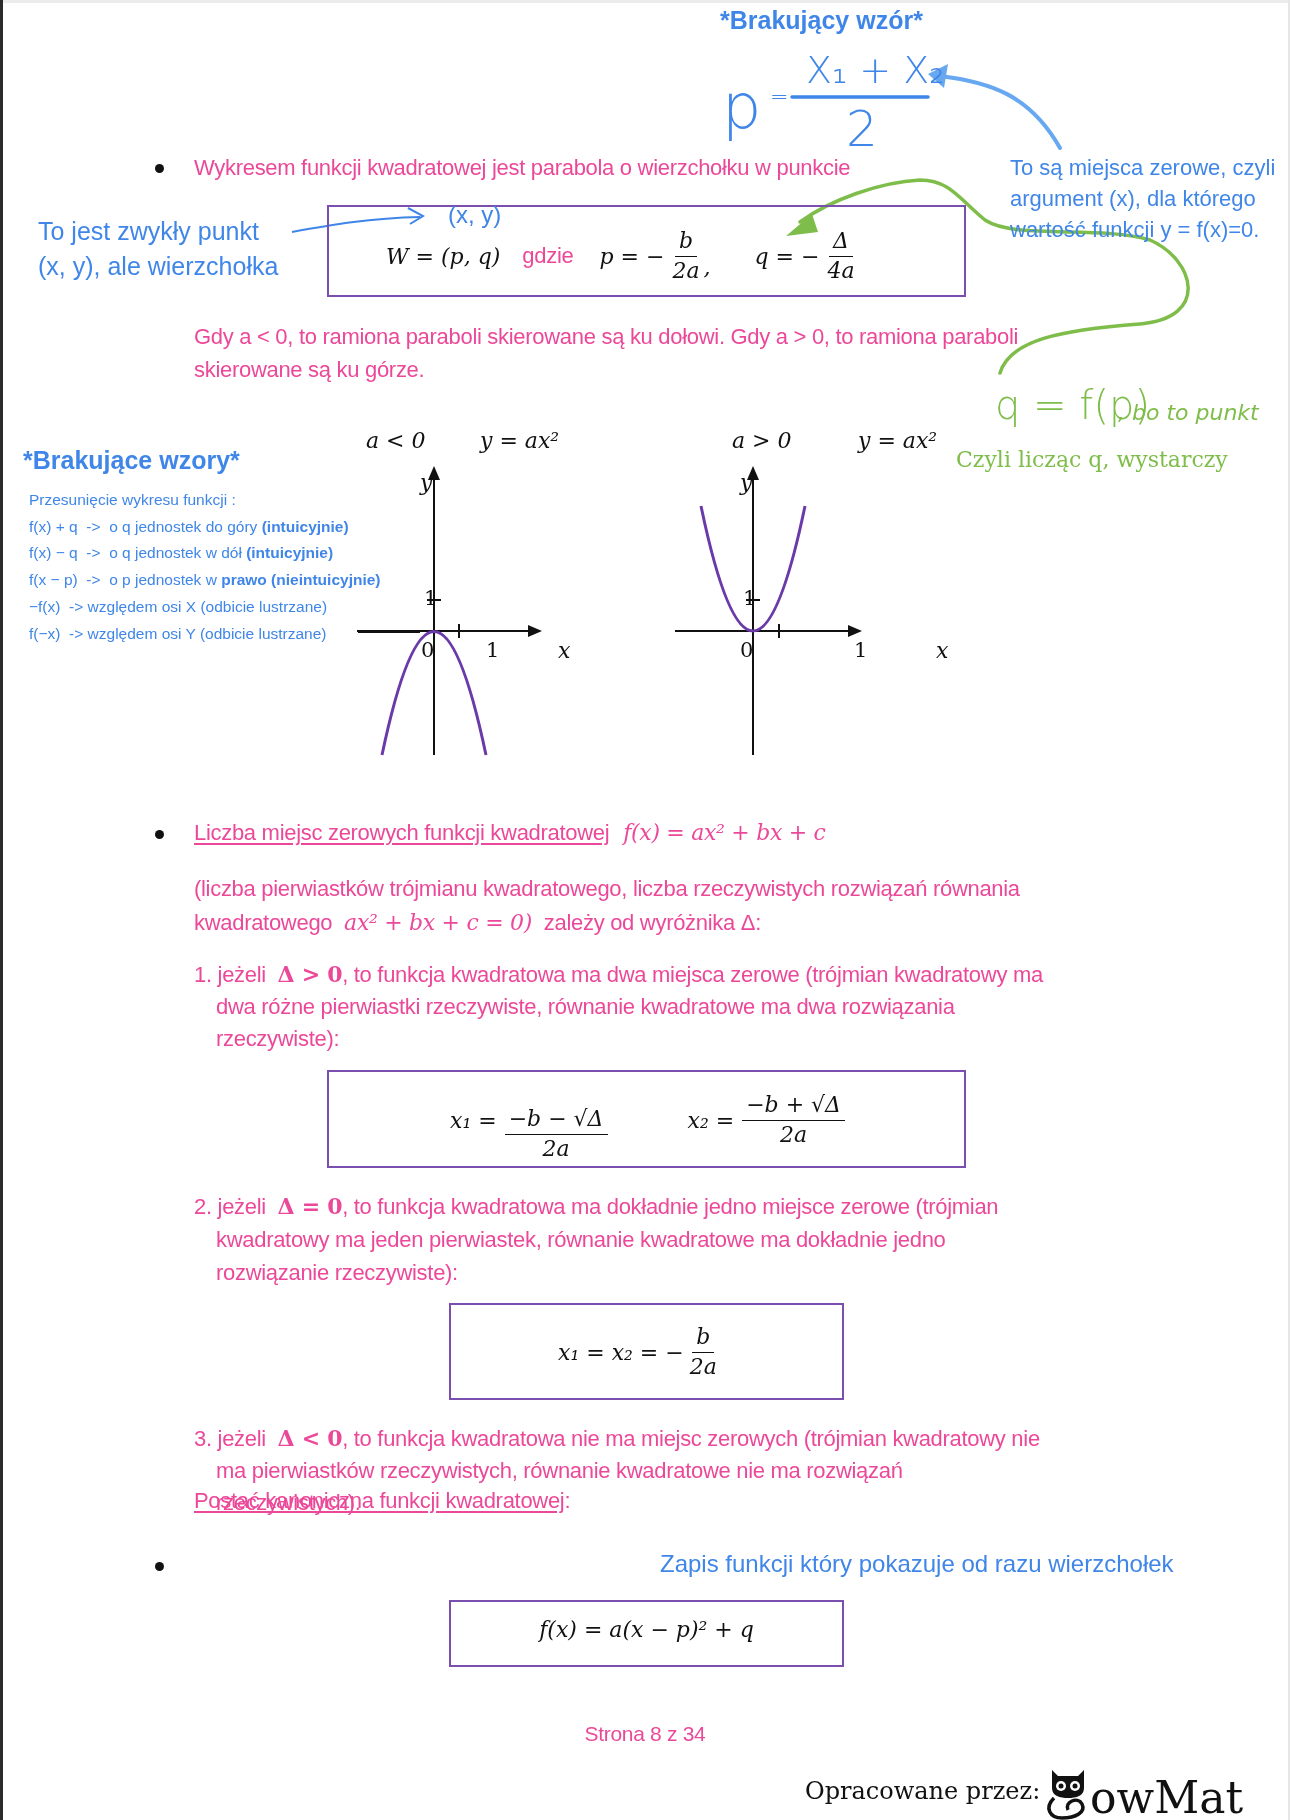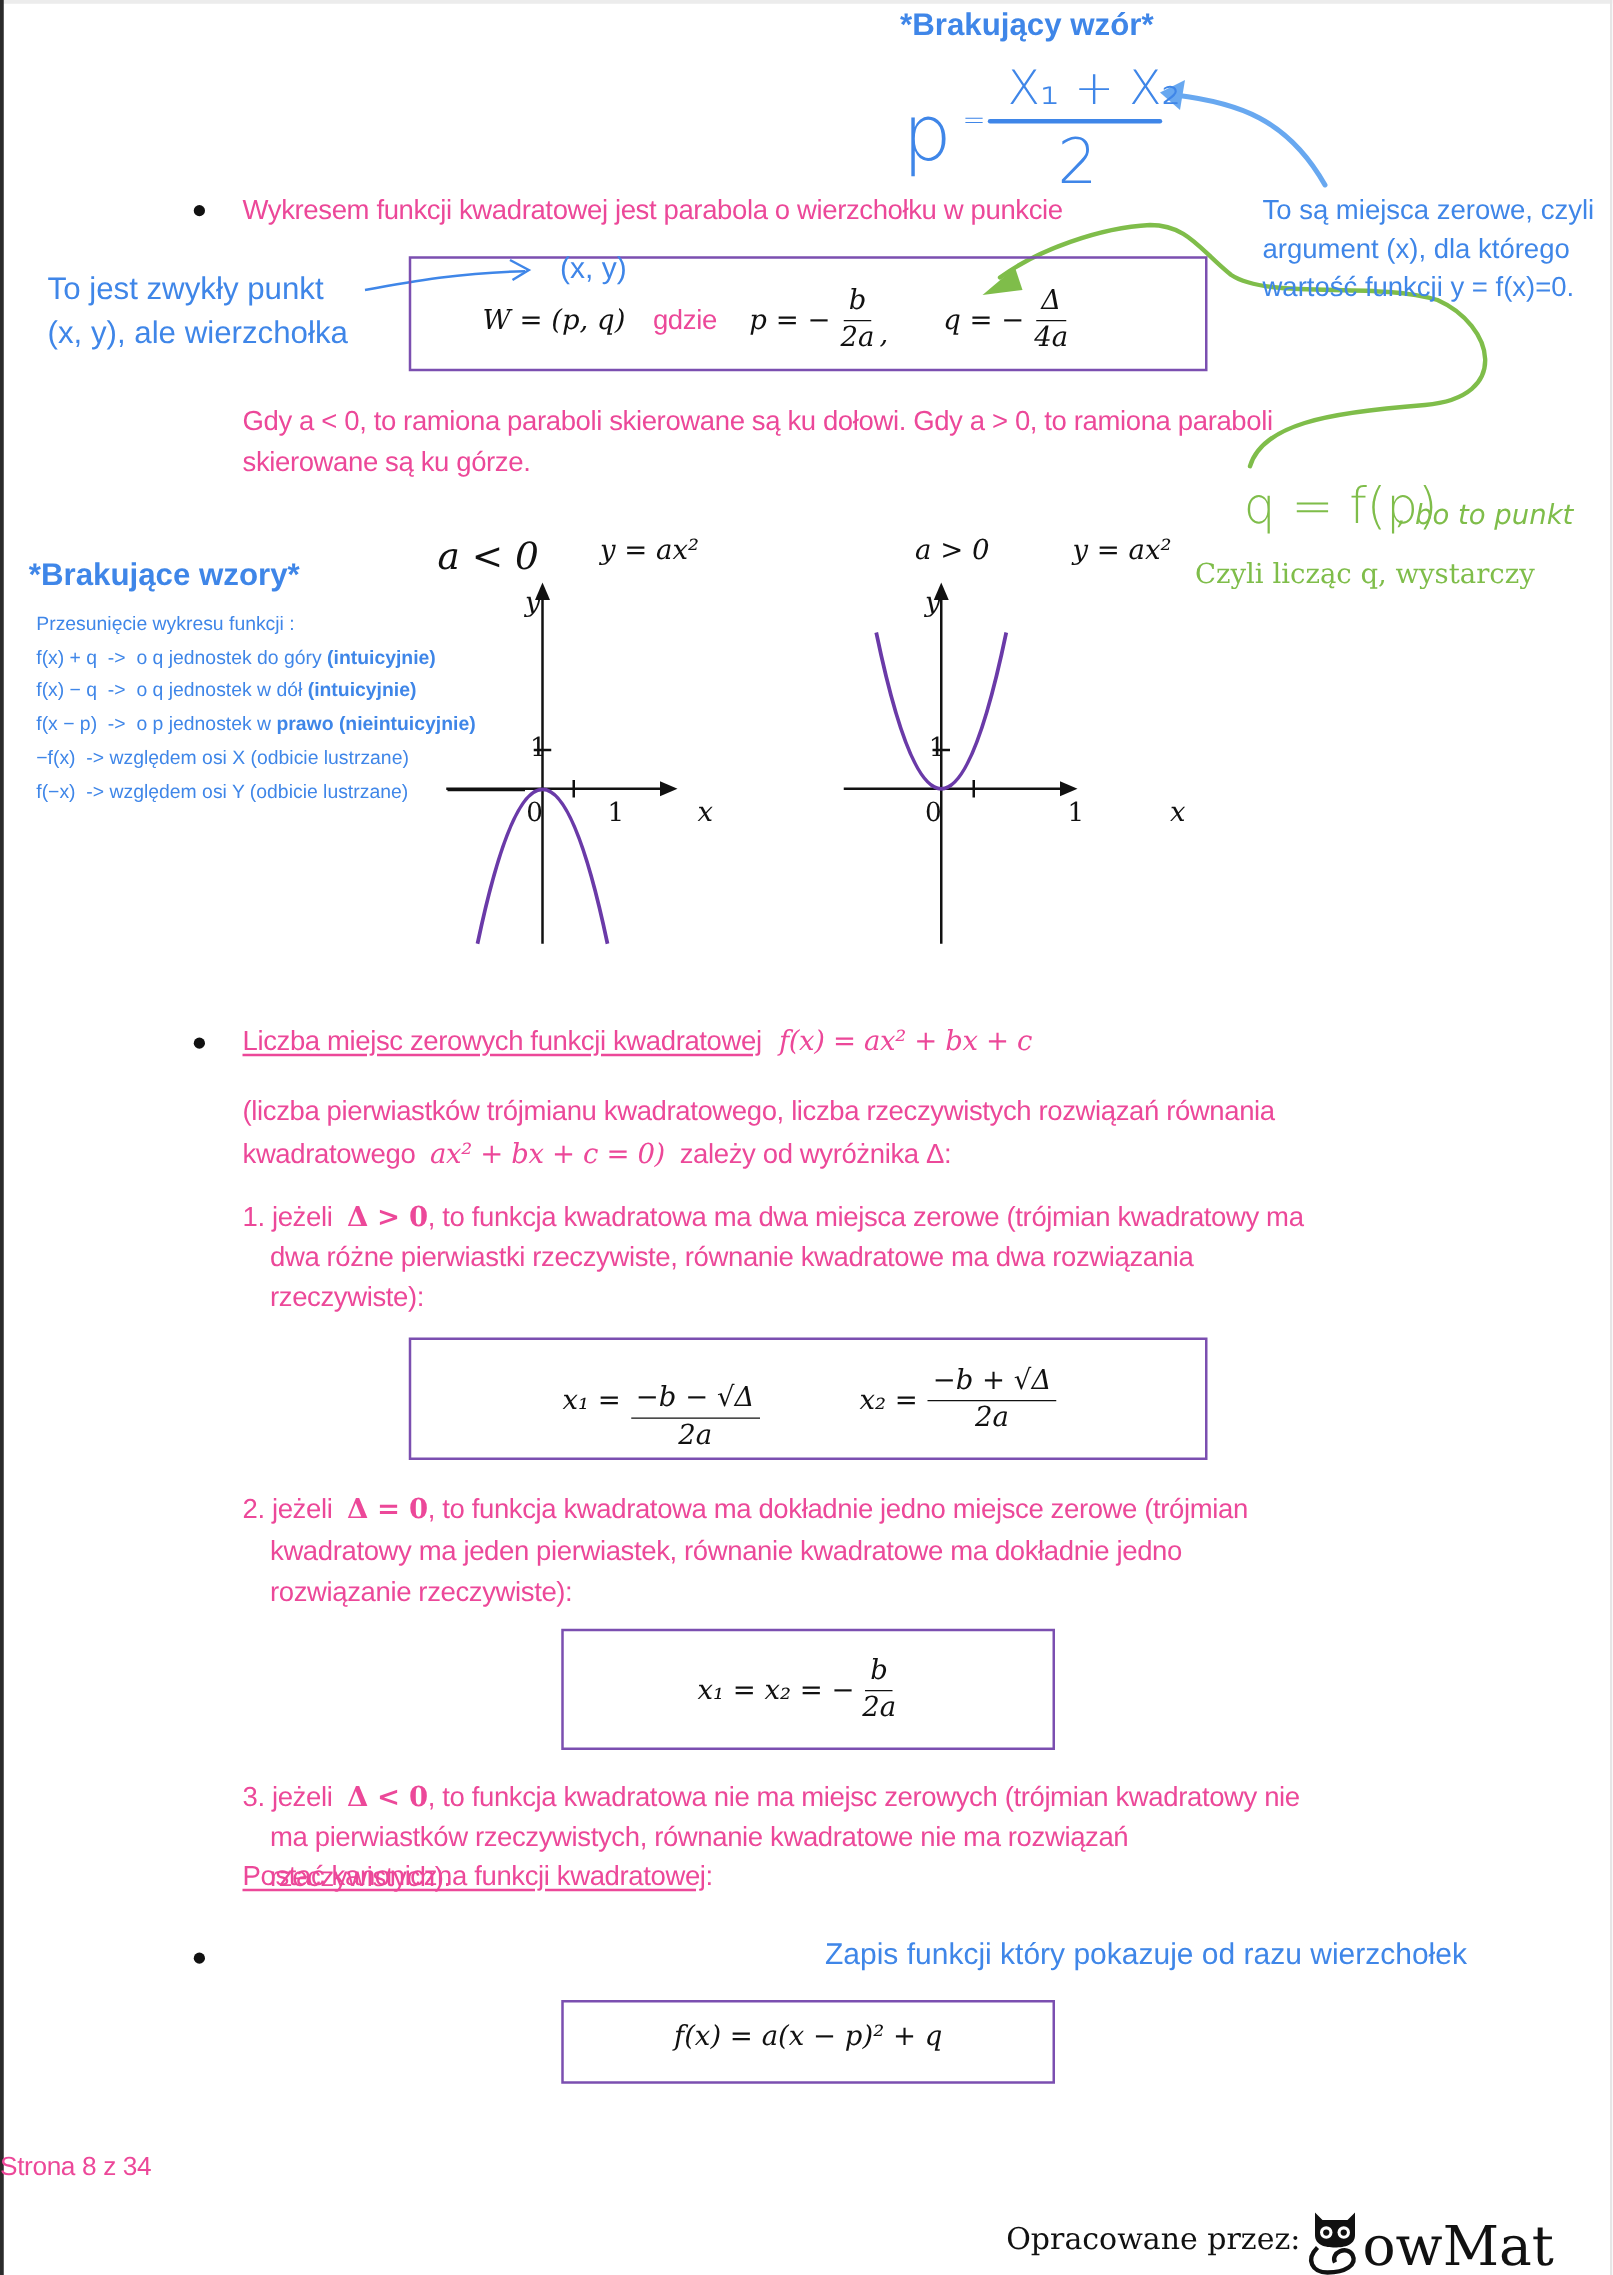--- a/index.html
+++ b/index.html
@@ -121,21 +121,21 @@
   <div><span>f(x) + q</span>&nbsp; <span>-&gt;</span>&nbsp; <span>o q jednostek do góry</span> <b>(intuicyjnie)</b></div>
   <div><span>f(x) − q</span>&nbsp; <span>-&gt;</span>&nbsp; <span>o q jednostek w dół</span> <b>(intuicyjnie)</b></div>
   <div><span>f(x − p)</span>&nbsp; <span>-&gt;</span>&nbsp; <span>o p jednostek w</span> <b>prawo (nieintuicyjnie)</b></div>
   <div><span>−f(x)</span>&nbsp; <span>-&gt;</span> <span>względem osi X (odbicie lustrzane)</span></div>
   <div><span>f(−x)</span>&nbsp; <span>-&gt;</span> <span>względem osi Y (odbicie lustrzane)</span></div>
 </div>
 <svg width="1290" height="1820">
   <line x1="358" y1="632" x2="420" y2="632" stroke="#111" stroke-width="2"></line>
 </svg>
 
-<div class="abs math" style="left:350px; top:428px; font-size:30px;">a &lt; 0</div>
+<div class="abs math" style="left:366px; top:428px; font-size:22px;">a &lt; 0</div>
 <div class="abs math" style="left:480px; top:428px; font-size:22px;">y = ax²</div>
 <div class="abs math" style="left:420px; top:470px; font-size:22px;">y</div>
 <div class="abs math-up" style="left:424px; top:586px; font-size:21px;">1</div>
 <div class="abs math-up" style="left:421px; top:638px; font-size:21px;">0</div>
 <div class="abs math-up" style="left:486px; top:638px; font-size:21px;">1</div>
 <div class="abs math" style="left:558px; top:638px; font-size:22px;">x</div>
 
 <div class="abs math" style="left:732px; top:428px; font-size:22px;">a &gt; 0</div>
 <div class="abs math" style="left:858px; top:428px; font-size:22px;">y = ax²</div>
 <div class="abs math" style="left:740px; top:470px; font-size:22px;">y</div>
@@ -201,21 +201,21 @@
 
 <div class="bullet" style="left:155px; top:1562px;"></div>
 <div class="abs body-text" style="left:194px; top:1488px;">
   <span class="underline">Postać kanoniczna funkcji kwadratowej</span><span>:</span>
 </div>
 <div class="abs serif-blue" style="left:660px; top:1550px; font-size:24px;">Zapis funkcji który pokazuje od razu wierzchołek</div>
 
 <div class="box" style="left:449px; top:1600px; width:395px; height:67px;"></div>
 <div class="abs math" style="left:449px; top:1617px; width:395px; text-align:center; font-size:22px;">f(x) = a(x − p)² + q</div>
 
-<div class="abs body-text" style="left:0; top:1722px; width:1290px; font-size:21px;">Strona 8 z 34</div>
+<div class="abs body-text" style="left:0; top:1722px; width:1290px; text-align:center; font-size:21px;">Strona 8 z 34</div>
 <div class="abs" style="left:805px; top:1777px; font-family:'DejaVu Serif', serif; font-size:24px;">Opracowane przez:</div>
 <div class="abs" style="left:1046px; top:1768px; display:flex; align-items:flex-end;">
   <svg width="46" height="52" viewBox="0 0 46 52" style="position:relative;">
     <path d="M6 2 L12 8 L32 8 L38 2 L38 20 C38 28 30 30 22 30 C14 30 6 28 6 20 Z" fill="#111"></path>
     <circle cx="15" cy="18" r="5" fill="#fff"></circle>
       <circle cx="29" cy="18" r="5" fill="#fff"></circle>
     <circle cx="15" cy="18" r="2.5" fill="#111"></circle>
       <circle cx="29" cy="18" r="2.5" fill="#111"></circle>
     <path d="M8 30 C-2 40 4 50 16 50 C30 50 40 44 36 36 C32 28 18 34 22 42" fill="none" stroke="#111" stroke-width="3.5"></path>
   </svg>

